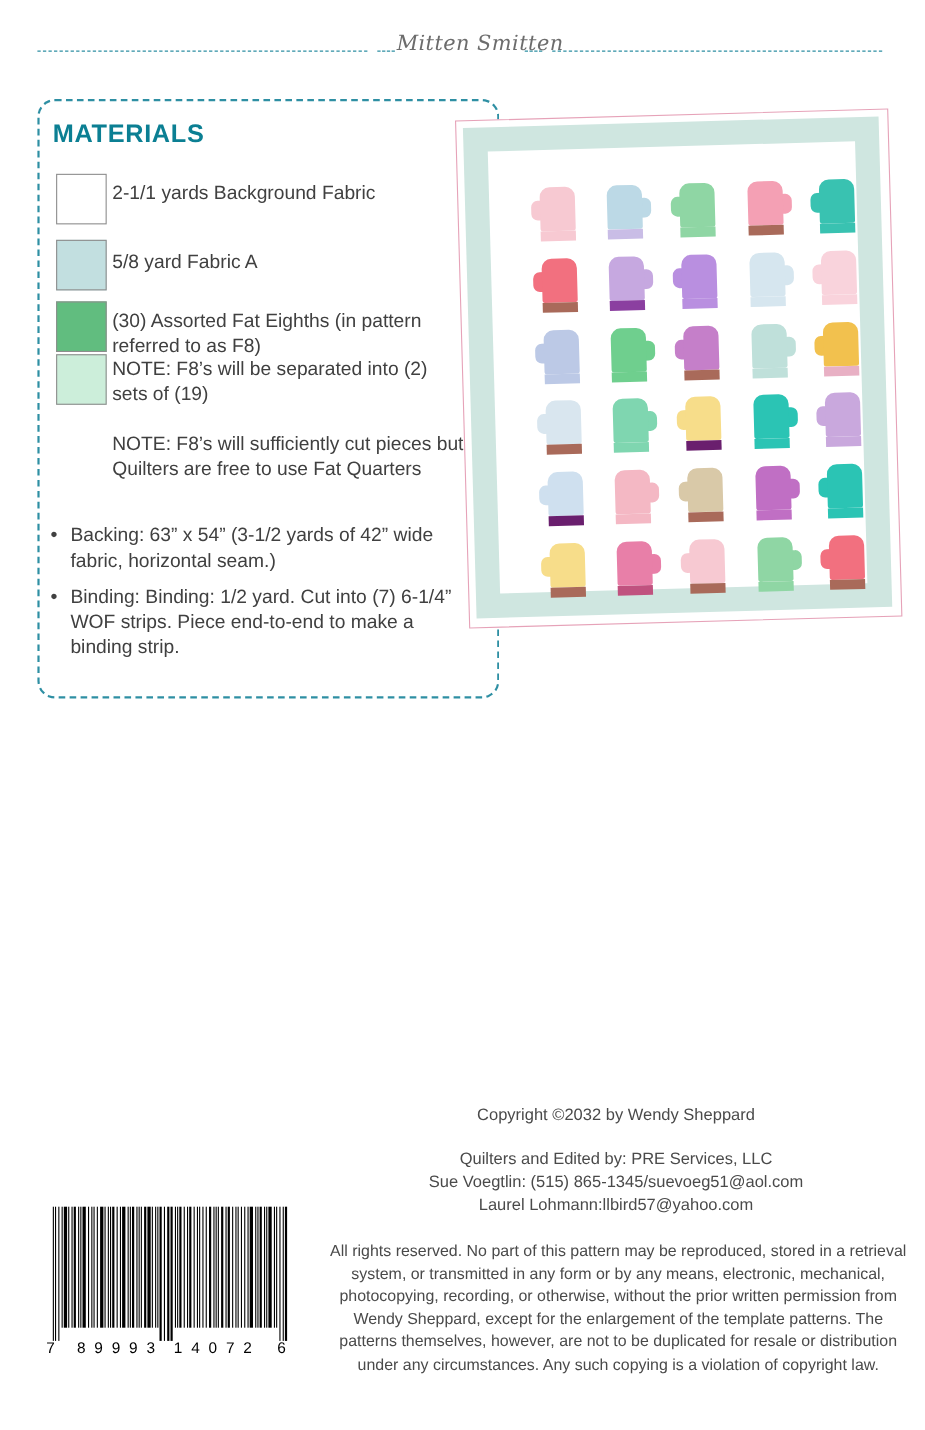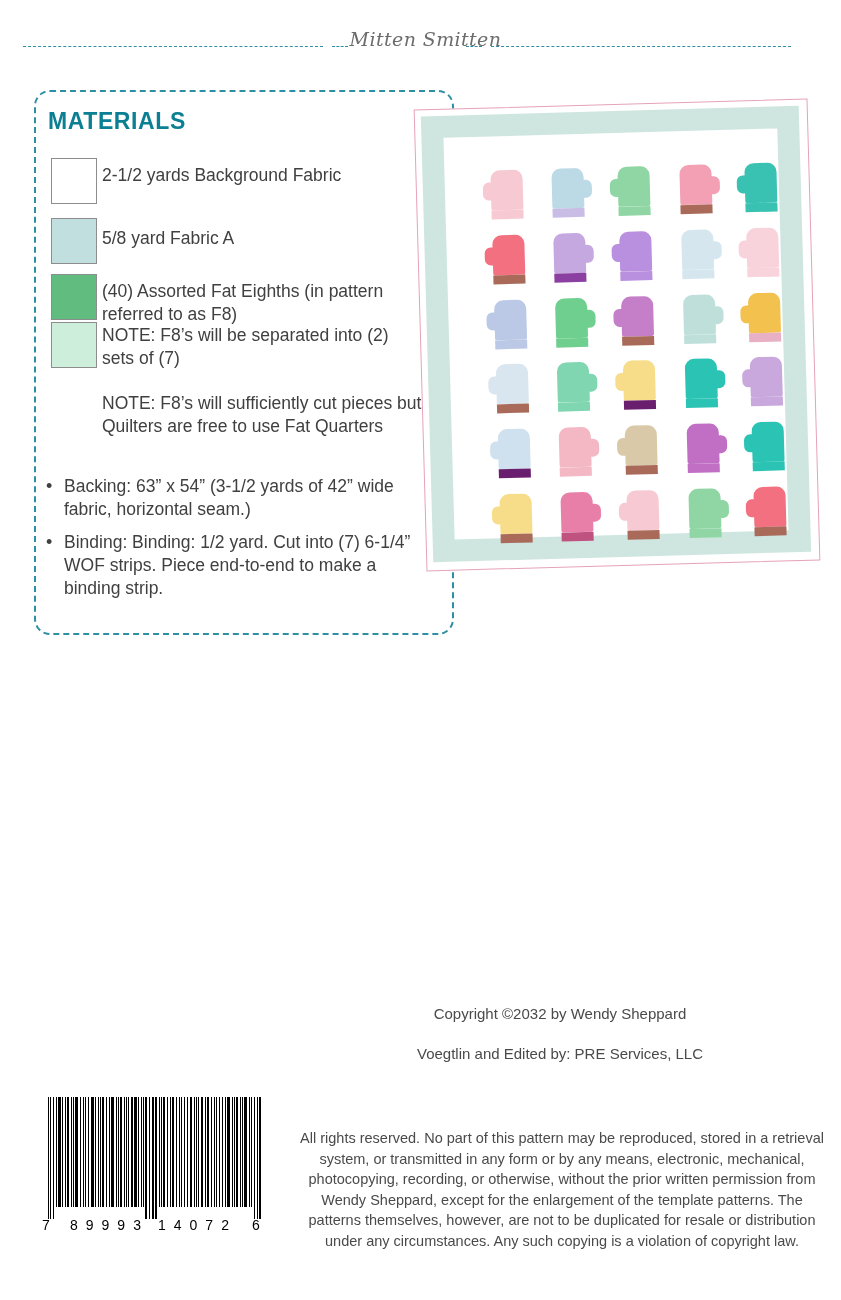--- a/index.html
+++ b/index.html
@@ -13,21 +13,21 @@
     font-family: "Liberation Sans", sans-serif;
     color: #3a3a3a;
     position: relative;
     overflow: hidden;
   }
 
   
   .header {
     position: absolute;
     top: 28px;
-    left: 5px;
+    left: 16px;
     width: 804px;
     height: 40px;
   }
   .header-rule {
     position: absolute;
     top: 18px;
     height: 0;
     border-top: 1.5px dashed #2e8fa3;
   }
   .header-rule.left { left: 18px; width: 300px; }
@@ -268,30 +268,30 @@
   <div class="header-rule right"></div>
   <div class="header-dash l"></div>
   <div class="header-dash r"></div>
   <div class="header-title">Mitten Smitten</div>
 </div>
 
 <div class="materials-box"></div>
 <div class="materials-title">MATERIALS</div>
 
 <div class="swatch sw1" style="background:#ffffff"></div>
-<div class="mat-text mt1">2-1/2 yards Background Fabric</div>
+<div class="mat-text mt1">2-1/1 yards Background Fabric</div>
 
 <div class="swatch sw2" style="background:#c2dfe0"></div>
 <div class="mat-text mt2">5/8 yard Fabric A</div>
 
 <div class="swatch sw3" style="background:#61bd7f"></div>
-<div class="mat-text mt3">(40) Assorted Fat Eighths (in pattern referred to as F8)</div>
+<div class="mat-text mt3">(30) Assorted Fat Eighths (in pattern referred to as F8)</div>
 
 <div class="swatch sw4" style="background:#cceeda"></div>
-<div class="mat-text mt4">NOTE: F8’s will be separated into (2) sets of (7)</div>
+<div class="mat-text mt4">NOTE: F8’s will be separated into (2) sets of (19)</div>
 
 <div class="mat-text mt5">NOTE: F8’s will sufficiently cut pieces but Quilters are free to use Fat Quarters</div>
 
 <div class="bullets">
   <div class="bullet-row">
     <div class="bullet-dot">•</div>
     <div class="bullet-text">Backing: 63” x 54” (3-1/2 yards of 42” wide fabric, horizontal seam.)</div>
   </div>
   <div class="bullet-row">
     <div class="bullet-dot">•</div>
@@ -456,21 +456,23 @@
             </div>
           </div>
       </div>
     </div>
   </div>
 </div>
 
 <div class="copyright">Copyright ©2032 by Wendy Sheppard</div>
 
 <div class="credits">
-  <div>Voegtlin and Edited by: PRE Services, LLC</div>
+  <div>Quilters and Edited by: PRE Services, LLC</div>
+  <div>Sue Voegtlin: (515) 865-1345/suevoeg51@aol.com</div>
+  <div>Laurel Lohmann:llbird57@yahoo.com</div>
 </div>
 
 <div class="rights">All rights reserved. No part of this pattern may be reproduced, stored in a retrieval system, or transmitted in any form or by any means, electronic, mechanical, photocopying, recording, or otherwise, without the prior written permission from Wendy Sheppard, except for the enlargement of the template patterns. The patterns themselves, however, are not to be duplicated for resale or distribution under any circumstances. Any such copying is a violation of copyright law.</div>
 
 <div class="barcode-wrap">
   <div class="barcode-bars">
       <div class="bar" style="width: 1.35px; height: 122px; margin-right: 1.2px;"></div>
       <div class="bar" style="width: 1.35px; height: 122px; margin-right: 1.8px;"></div>
       <div class="bar" style="width: 2.7px; height: 122px; margin-right: 1.8px;"></div>
       <div class="bar" style="width: 1.35px; height: 110px; margin-right: 1.2px;"></div>

